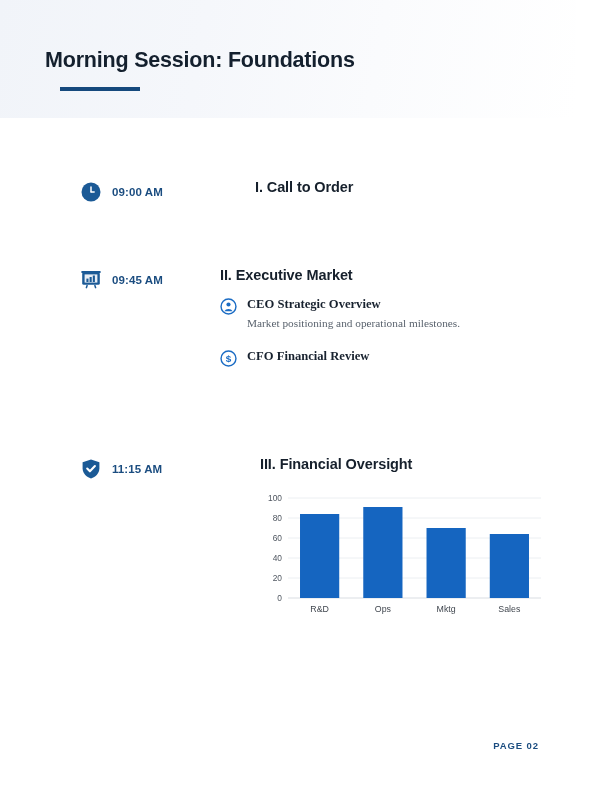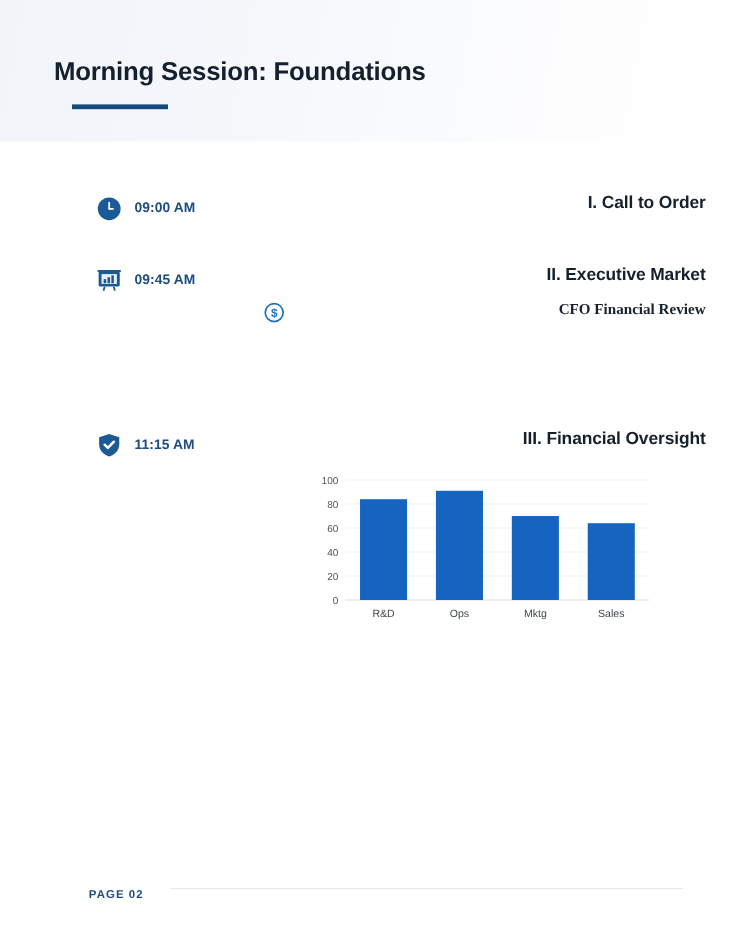--- a/index.html
+++ b/index.html
@@ -75,21 +75,20 @@
   .time-label {
     font-size: 11.5px;
     font-weight: bold;
     color: #1b4d80;
     letter-spacing: 0.1px;
     white-space: nowrap;
   }
   .content-col {
     flex: 1 1 auto;
     padding-right: 24px;
-    text-align: right;
   }
   .item-title {
     font-size: 14.5px;
     font-weight: bold;
     color: #16202c;
     margin: 0 0 9px 0;
     letter-spacing: -0.1px;
   }
   .item-desc {
     font-family: "Liberation Serif", serif;
@@ -145,43 +144,44 @@
     height: 130px;
     position: relative;
   }
   .chart-svg {
     display: block;
   }
 
   
   .footer {
     position: absolute;
-    left: 74px;
+    left: 44px;
     top: 740px;
     width: 495px;
     display: flex;
-    align-items: flex-start;
+    align-items: flex-end;
+    flex-direction: column;
   }
   .page-num {
     font-size: 9.5px;
     font-weight: bold;
     color: #1b4d80;
     letter-spacing: 0.9px;
     white-space: nowrap;
   }
   .footer-rule {
     flex: 1 1 auto;
     height: 1px;
     background: #e6e8ea;
     margin-left: 22px;
   }
 
   
-  .block-1 { margin-top: 43px; gap: 35px; }
-  .block-2 { margin-top: 35px; }
+  .block-1 { margin-top: 61px; gap: 35px; }
+  .block-2 { margin-top: 63px; }
   .block-3 { margin-top: 88px; gap: 40px; }
 </style>
 </head>
 <body>
 
 <div class="header-band"></div>
 <div class="page-title">Morning Session: Foundations</div>
 <div class="title-rule"></div>
 
 <div class="agenda">
@@ -212,20 +212,31 @@
         <rect x="6.0" y="15.8" width="1.5" height="3.6" rx="0.6" fill="#1b5a96" transform="rotate(18 6.7 17.6)"></rect>
         <rect x="14.5" y="15.8" width="1.5" height="3.6" rx="0.6" fill="#1b5a96" transform="rotate(-18 15.2 17.6)"></rect>
       </svg>
       <span class="time-label">09:45 AM</span>
     </div>
     <div class="content-col">
       <p class="item-title">II. Executive Market</p>
 
       <div class="subitems">
 
+        <div class="subitem">
+          <svg class="sub-icon" viewBox="0 0 18 18">
+            <circle cx="9" cy="9" r="7.9" fill="none" stroke="#1b6cc4" stroke-width="1.5"></circle>
+            <circle cx="9" cy="6.9" r="2.2" fill="#1b6cc4"></circle>
+            <path d="M4.6 14.0 a4.9 4.0 0 0 1 8.8 0 z" fill="#1b6cc4"></path>
+          </svg>
+          <div class="sub-body">
+            <p class="sub-title">CEO Strategic Overview</p>
+            <p class="sub-desc">Market positioning and operational milestones.</p>
+          </div>
+        </div>
 
         <div class="subitem">
           <svg class="sub-icon" viewBox="0 0 18 18">
             <circle cx="9" cy="9" r="7.9" fill="none" stroke="#1b6cc4" stroke-width="1.5"></circle>
             <text x="9" y="13.1" text-anchor="middle" font-family="Liberation Sans, sans-serif" font-size="10.5" font-weight="bold" fill="#1b6cc4">$</text>
           </svg>
           <div class="sub-body">
             <p class="sub-title">CFO Financial Review</p>
           </div>
         </div>

